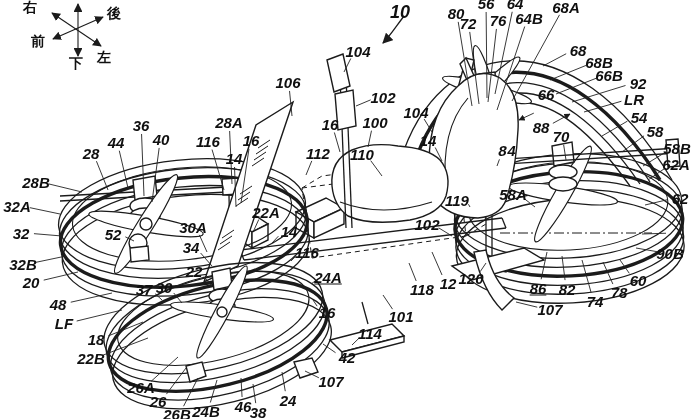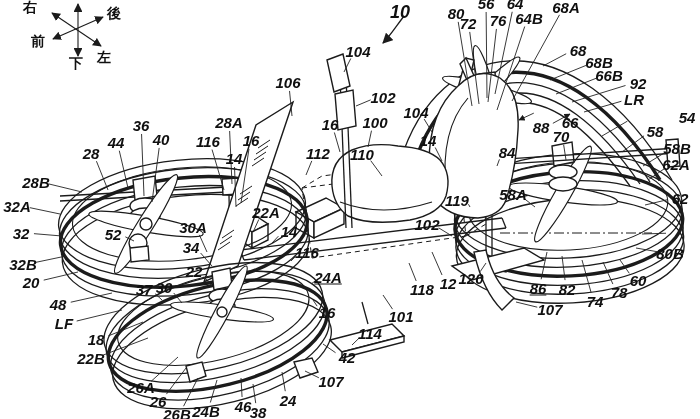--- a/index.html
+++ b/index.html
@@ -301,27 +301,27 @@
       <span class="ref-label" style="left: 486px; top: 3px;">56</span>
       <span class="ref-label" style="left: 498px; top: 20px;">76</span>
       <span class="ref-label" style="left: 515px; top: 3px;">64</span>
       <span class="ref-label" style="left: 529px; top: 18px;">64B</span>
       <span class="ref-label" style="left: 566px; top: 7px;">68A</span>
       <span class="ref-label" style="left: 578px; top: 50px;">68</span>
       <span class="ref-label" style="left: 599px; top: 62px;">68B</span>
       <span class="ref-label" style="left: 609px; top: 75px;">66B</span>
       <span class="ref-label" style="left: 638px; top: 83px;">92</span>
       <span class="ref-label" style="left: 634px; top: 99px;">LR</span>
-      <span class="ref-label" style="left: 639px; top: 117px; margin-left: 48px;">54</span>
+      <span class="ref-label" style="left: 639px; top: 117px;">54</span>
       <span class="ref-label" style="left: 655px; top: 131px;">58</span>
       <span class="ref-label" style="left: 677px; top: 148px;">58B</span>
       <span class="ref-label" style="left: 676px; top: 164px;">62A</span>
       <span class="ref-label" style="left: 680px; top: 198px;">62</span>
       <span class="ref-label" style="left: 679px; top: 233px; margin-left: 48px;">62B</span>
-      <span class="ref-label" style="left: 670px; top: 253px;">80B</span>
+      <span class="ref-label" style="left: 670px; top: 253px;">90B</span>
       <span class="ref-label" style="left: 638px; top: 280px;">60</span>
       <span class="ref-label" style="left: 619px; top: 292px;">78</span>
       <span class="ref-label" style="left: 595px; top: 301px;">74</span>
       <span class="ref-label" style="left: 567px; top: 289px;">82</span>
       <span class="ref-label" style="left: 538px; top: 288px; text-decoration: underline;">86</span>
       <span class="ref-label" style="left: 550px; top: 309px;">107</span>
       <span class="ref-label" style="left: 471px; top: 278px;">120</span>
       <span class="ref-label" style="left: 448px; top: 283px;">12</span>
       <span class="ref-label" style="left: 422px; top: 289px;">118</span>
       <span class="ref-label" style="left: 401px; top: 316px;">101</span>
@@ -368,22 +368,22 @@
       <span class="ref-label" style="left: 416px; top: 112px;">104</span>
       <span class="ref-label" style="left: 428px; top: 140px;">14</span>
       <span class="ref-label" style="left: 266px; top: 212px;">22A</span>
       <span class="ref-label" style="left: 289px; top: 231px;">14</span>
       <span class="ref-label" style="left: 307px; top: 252px;">116</span>
       <span class="ref-label" style="left: 328px; top: 277px; text-decoration: underline;">24A</span>
       <span class="ref-label" style="left: 327px; top: 312px;">16</span>
       <span class="ref-label" style="left: 457px; top: 200px;">119</span>
       <span class="ref-label" style="left: 427px; top: 224px;">102</span>
       <span class="ref-label" style="left: 513px; top: 194px;">58A</span>
-      <span class="ref-label" style="left: 507px; top: 152px;">84</span>
-      <span class="ref-label" style="left: 546px; top: 122px; margin-left: 24px;">66</span>
+      <span class="ref-label" style="left: 507px; top: 152px; font-family: Liberation Mono, monospace;">84</span>
+      <span class="ref-label" style="left: 546px; top: 94px;">66</span>
       <span class="ref-label" style="left: 541px; top: 127px;">88</span>
       <span class="ref-label" style="left: 561px; top: 136px;">70</span>
       <span class="ref-label kanji" style="left: 30px; top: 7px;">右</span>
       <span class="ref-label kanji" style="left: 114px; top: 13px;">後</span>
       <span class="ref-label kanji" style="left: 38px; top: 41px;">前</span>
       <span class="ref-label kanji" style="left: 104px; top: 57px;">左</span>
       <span class="ref-label kanji" style="left: 76px; top: 63px;">下</span>
     </div>
 
 </div>

